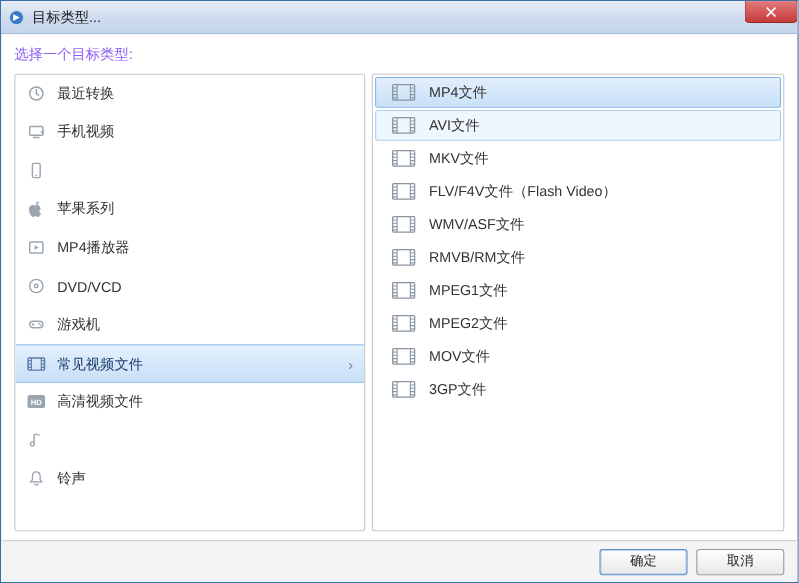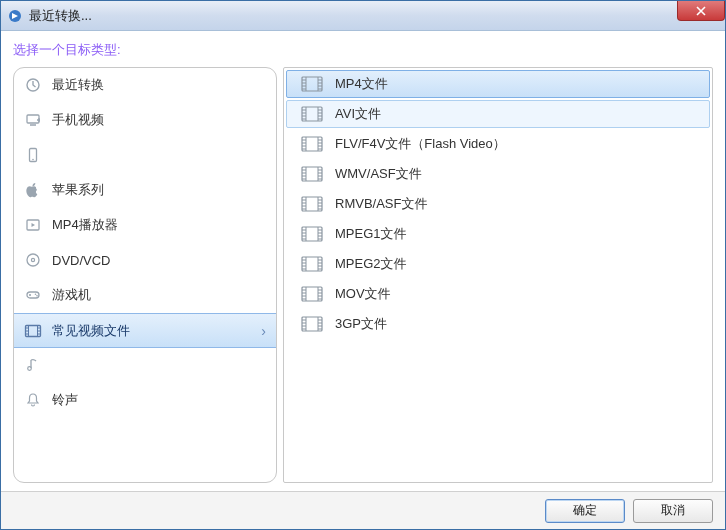--- a/index.html
+++ b/index.html
@@ -70,21 +70,21 @@
   min-height: 0;
 }
 .panel {
   background: #fff;
   border: 1px solid #c8c8c8;
   border-radius: 2px;
   overflow: hidden;
   display: flex;
   flex-direction: column;
 }
-.panel-left { width: 264px; border-radius: 11px; }
+.panel-left { width: 319px; }
 .panel-right { flex: 1; position: relative; }
 .cat-item {
   height: 35px;
   display: flex;
   align-items: center;
   padding: 0 10px;
   color: #333;
   cursor: pointer;
   border-bottom: 1px solid transparent;
 }
@@ -183,21 +183,21 @@
 </head>
 <body>
 
 <div class="titlebar">
   <span class="titlebar-icon">
     <svg width="16" height="16" viewBox="0 0 16 16">
         <circle cx="8" cy="8" r="6" fill="#3a7ac8"></circle>
         <path d="M5 5 L11 8 L5 11 Z" fill="#fff"></path>
       </svg>
   </span>
-  <span class="titlebar-title">最近转换...</span>
+  <span class="titlebar-title">目标类型...</span>
   <div class="titlebar-close">
     <svg width="12" height="10" viewBox="0 0 12 10">
         <path d="M2 1 L10 9 M10 1 L2 9" stroke="#fff" stroke-width="1.6"></path>
       </svg>
   </div>
 </div>
 
 <div class="content">
   <div class="prompt">选择一个目标类型:</div>
 
@@ -274,20 +274,29 @@
               <rect x="1.5" y="2.5" width="15" height="11" rx="1" fill="none" stroke="currentColor" stroke-width="1.3"></rect>
               <path d="M4.5 2.5 V13.5 M13.5 2.5 V13.5" stroke="currentColor" stroke-width="1"></path>
               <path d="M1.5 5 H4.5 M1.5 8 H4.5 M1.5 11 H4.5 M13.5 5 H16.5 M13.5 8 H16.5 M13.5 11 H16.5" stroke="currentColor" stroke-width="1"></path>
             </svg>
           </span>
           <span class="cat-label">常见视频文件</span>
           <span class="cat-chevron">›</span>
         </div>
         <div class="cat-item">
           <span class="cat-icon">
+            <svg width="18" height="14" viewBox="0 0 18 14">
+              <rect x="1" y="1" width="16" height="12" rx="2" fill="currentColor"></rect>
+              <text x="9" y="10" text-anchor="middle" font-size="7" font-weight="bold" fill="#fff">HD</text>
+            </svg>
+          </span>
+          <span class="cat-label">高清视频文件</span>
+        </div>
+        <div class="cat-item">
+          <span class="cat-icon">
             <svg width="16" height="16" viewBox="0 0 16 16">
               <path d="M6 3 V11" stroke="currentColor" stroke-width="1.3"></path>
               <circle cx="4.5" cy="11.5" r="1.8" fill="none" stroke="currentColor" stroke-width="1.2"></circle>
               <path d="M6 3 Q9 2 11 4" stroke="currentColor" stroke-width="1.3" fill="none"></path>
             </svg>
           </span>
         </div>
         <div class="cat-item">
           <span class="cat-icon">
             <svg width="16" height="16" viewBox="0 0 16 16">
@@ -321,41 +330,51 @@
             <span>AVI文件</span>
           </div>
           <div class="format-item">
             <span class="format-icon">
               <svg width="22" height="18" viewBox="0 0 22 18">
                 <rect x="1" y="2" width="20" height="14" rx="1" fill="none" stroke="currentColor" stroke-width="1.2"></rect>
                 <path d="M5 2 V16 M17 2 V16" stroke="currentColor" stroke-width="1"></path>
                 <path d="M1 5 H5 M1 8 H5 M1 11 H5 M1 14 H5 M17 5 H21 M17 8 H21 M17 11 H21 M17 14 H21" stroke="currentColor" stroke-width="1"></path>
               </svg>
             </span>
+            <span>MKV文件</span>
+          </div>
+          <div class="format-item">
+            <span class="format-icon">
+              <svg width="22" height="18" viewBox="0 0 22 18">
+                <rect x="1" y="2" width="20" height="14" rx="1" fill="none" stroke="currentColor" stroke-width="1.2"></rect>
+                <path d="M5 2 V16 M17 2 V16" stroke="currentColor" stroke-width="1"></path>
+                <path d="M1 5 H5 M1 8 H5 M1 11 H5 M1 14 H5 M17 5 H21 M17 8 H21 M17 11 H21 M17 14 H21" stroke="currentColor" stroke-width="1"></path>
+              </svg>
+            </span>
             <span>FLV/F4V文件（Flash Video）</span>
           </div>
           <div class="format-item">
             <span class="format-icon">
               <svg width="22" height="18" viewBox="0 0 22 18">
                 <rect x="1" y="2" width="20" height="14" rx="1" fill="none" stroke="currentColor" stroke-width="1.2"></rect>
                 <path d="M5 2 V16 M17 2 V16" stroke="currentColor" stroke-width="1"></path>
                 <path d="M1 5 H5 M1 8 H5 M1 11 H5 M1 14 H5 M17 5 H21 M17 8 H21 M17 11 H21 M17 14 H21" stroke="currentColor" stroke-width="1"></path>
               </svg>
             </span>
             <span>WMV/ASF文件</span>
           </div>
           <div class="format-item">
             <span class="format-icon">
               <svg width="22" height="18" viewBox="0 0 22 18">
                 <rect x="1" y="2" width="20" height="14" rx="1" fill="none" stroke="currentColor" stroke-width="1.2"></rect>
                 <path d="M5 2 V16 M17 2 V16" stroke="currentColor" stroke-width="1"></path>
                 <path d="M1 5 H5 M1 8 H5 M1 11 H5 M1 14 H5 M17 5 H21 M17 8 H21 M17 11 H21 M17 14 H21" stroke="currentColor" stroke-width="1"></path>
               </svg>
             </span>
-            <span>RMVB/ASF文件</span>
+            <span>RMVB/RM文件</span>
           </div>
           <div class="format-item">
             <span class="format-icon">
               <svg width="22" height="18" viewBox="0 0 22 18">
                 <rect x="1" y="2" width="20" height="14" rx="1" fill="none" stroke="currentColor" stroke-width="1.2"></rect>
                 <path d="M5 2 V16 M17 2 V16" stroke="currentColor" stroke-width="1"></path>
                 <path d="M1 5 H5 M1 8 H5 M1 11 H5 M1 14 H5 M17 5 H21 M17 8 H21 M17 11 H21 M17 14 H21" stroke="currentColor" stroke-width="1"></path>
               </svg>
             </span>
             <span>MPEG1文件</span>

